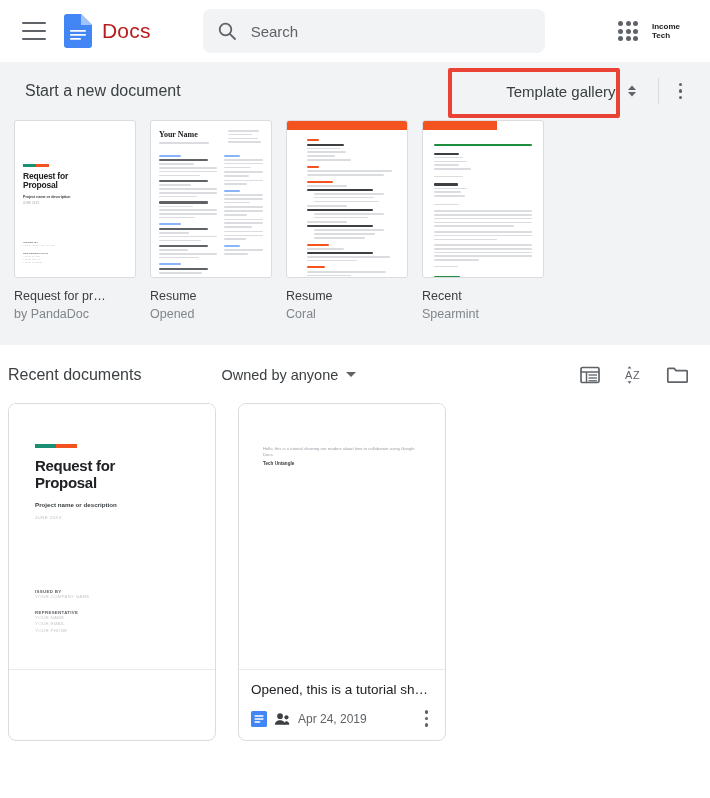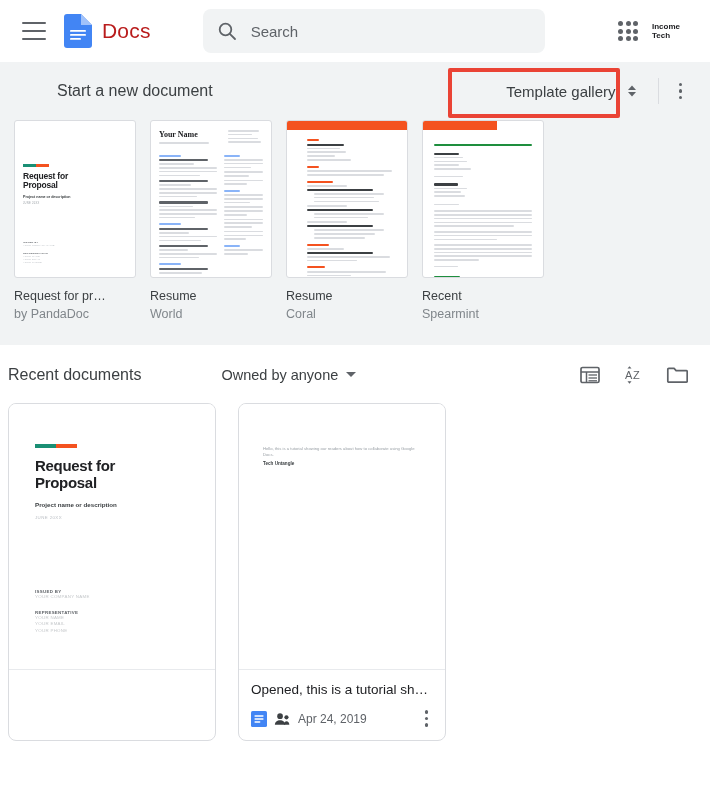--- a/index.html
+++ b/index.html
@@ -47,21 +47,21 @@
   .apps-grid i { background: #5f6368; border-radius: 50%; display: block; }
   .avatar {
     font-size: 8px; line-height: 1.15; font-weight: bold; color: #202124;
     text-align: left; cursor: pointer; width: 34px;
   }
 
   
   .template-section { background: #f1f3f4; padding: 0 0 22px 0; height: 283px; }
   .template-bar {
     display: flex; align-items: center;
-    height: 58px; padding: 0 18px 0 25px; margin-left: 32px;
+    height: 58px; padding: 0 18px 0 25px;
   }
   .section-title { font-size: 16px; color: #3c4043; }
   .tpl-gallery-zone { margin-left: auto; display: flex; align-items: center; justify-content: center; }
   .tpl-gallery-btn {
     display: flex; align-items: center; gap: 10px;
     font-size: 15px; color: #3c4043; padding: 8px 10px;
     cursor: pointer; border-radius: 4px;
   }
   .chev-updown { display: flex; flex-direction: column; gap: 2px; }
   .divider-v { width: 1px; height: 26px; background: #dadce0; margin: 0 10px; }
@@ -325,21 +325,21 @@
                 <div class="ln"></div>
                 <div class="ln" style="width:56%"></div>
               <div class="res-sec" style="width:16px;margin-top:5px"></div>
               <div class="ln"></div>
                 <div class="ln" style="width:62%"></div>
             </div>
           </div>
         </div>
       </div>
       <div class="tpl-label">Resume</div>
-      <div class="tpl-sub">World</div>
+      <div class="tpl-sub">Opened</div>
     </div>
 
     <div class="tpl-card">
       <div class="tpl-thumb">
         <div class="coral-top"></div>
         <div class="mini" style="padding-top:16px">
           <div style="padding-left:12px">
             <div class="coral-sec" style="width:12px;margin-top:2px"></div>
             <div class="coral-b" style="width:40%"></div>
             <div class="ln" style="width:36%"></div>

